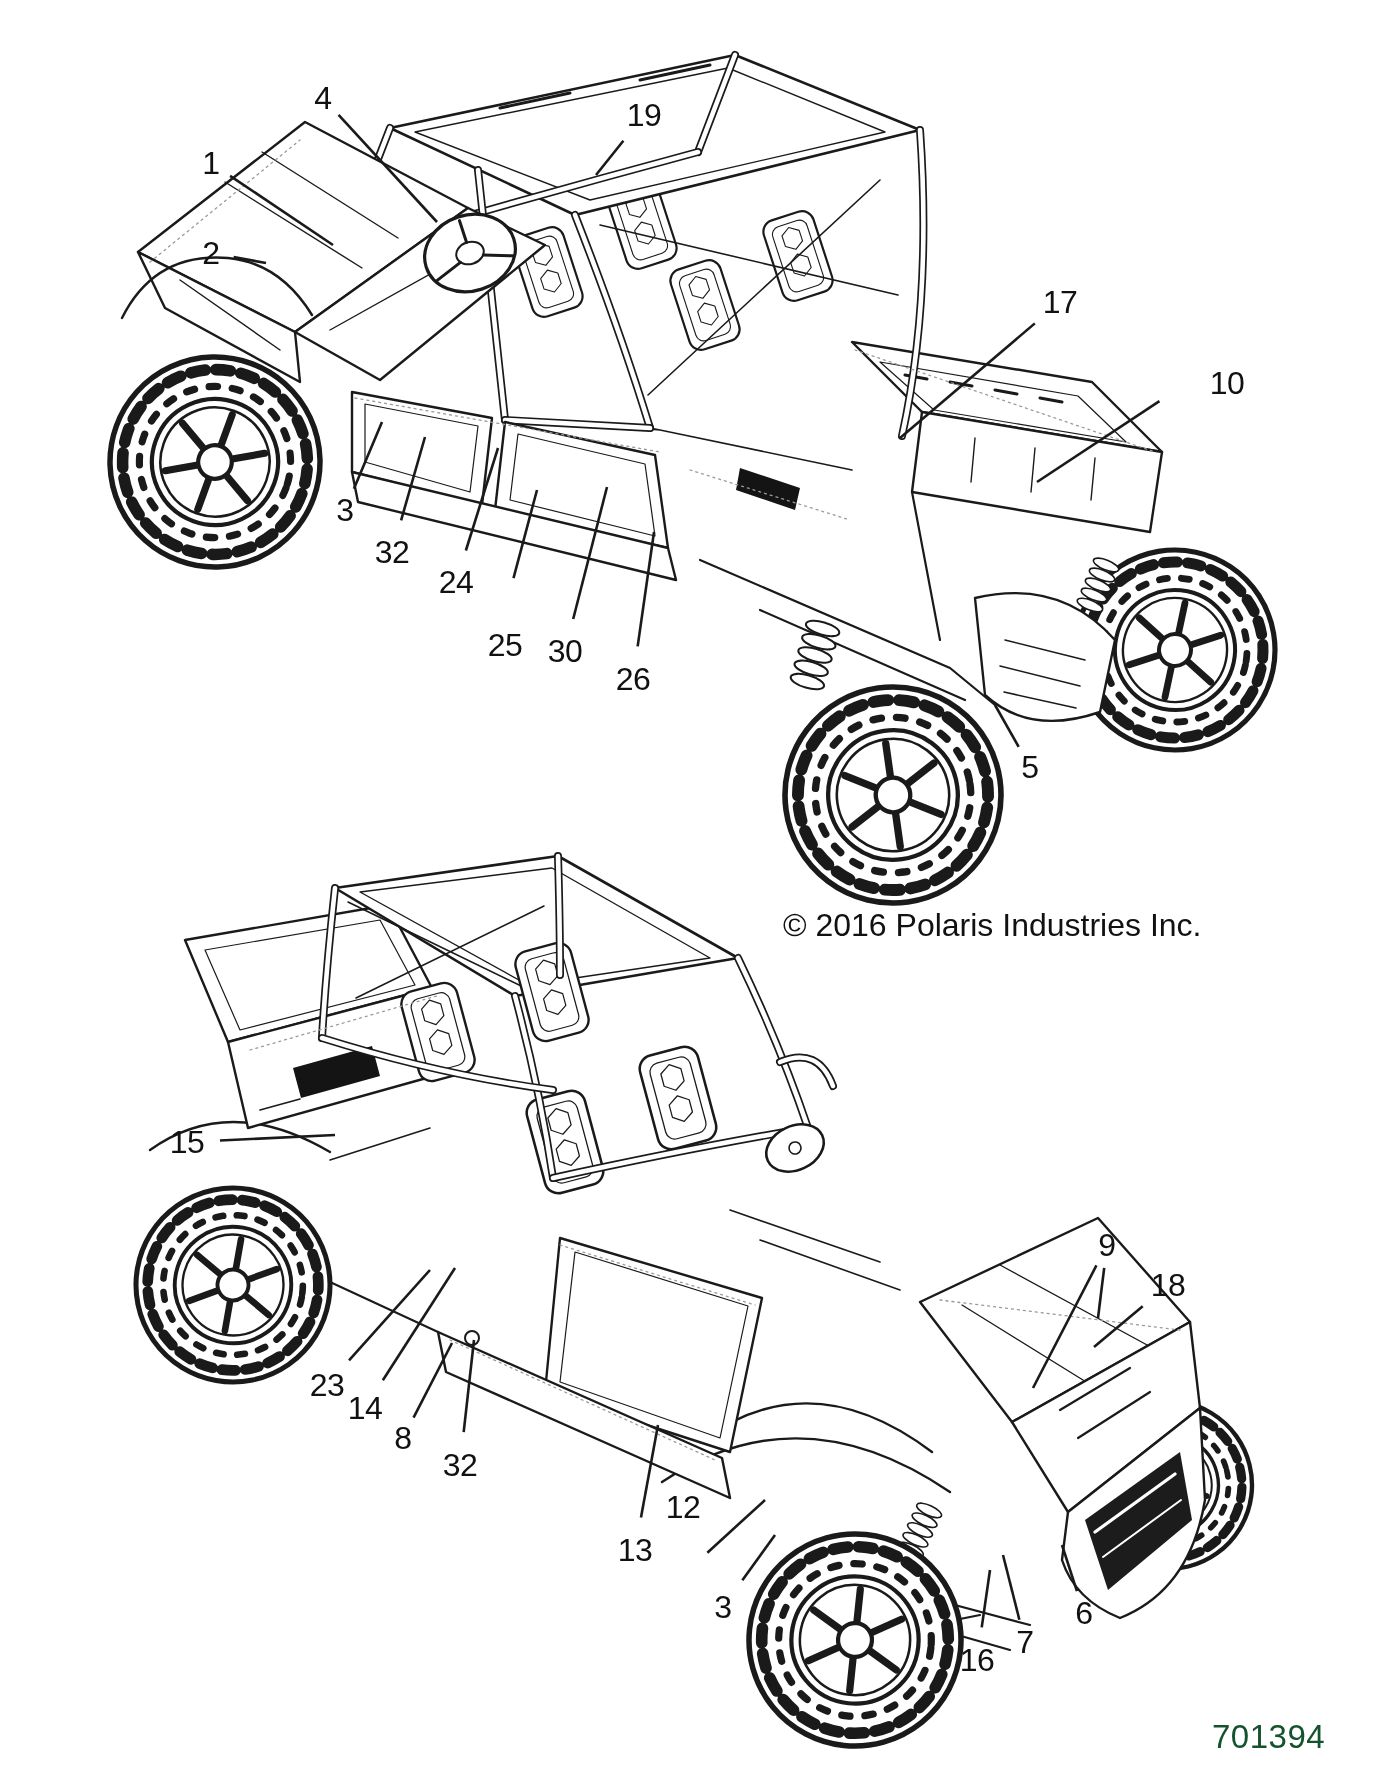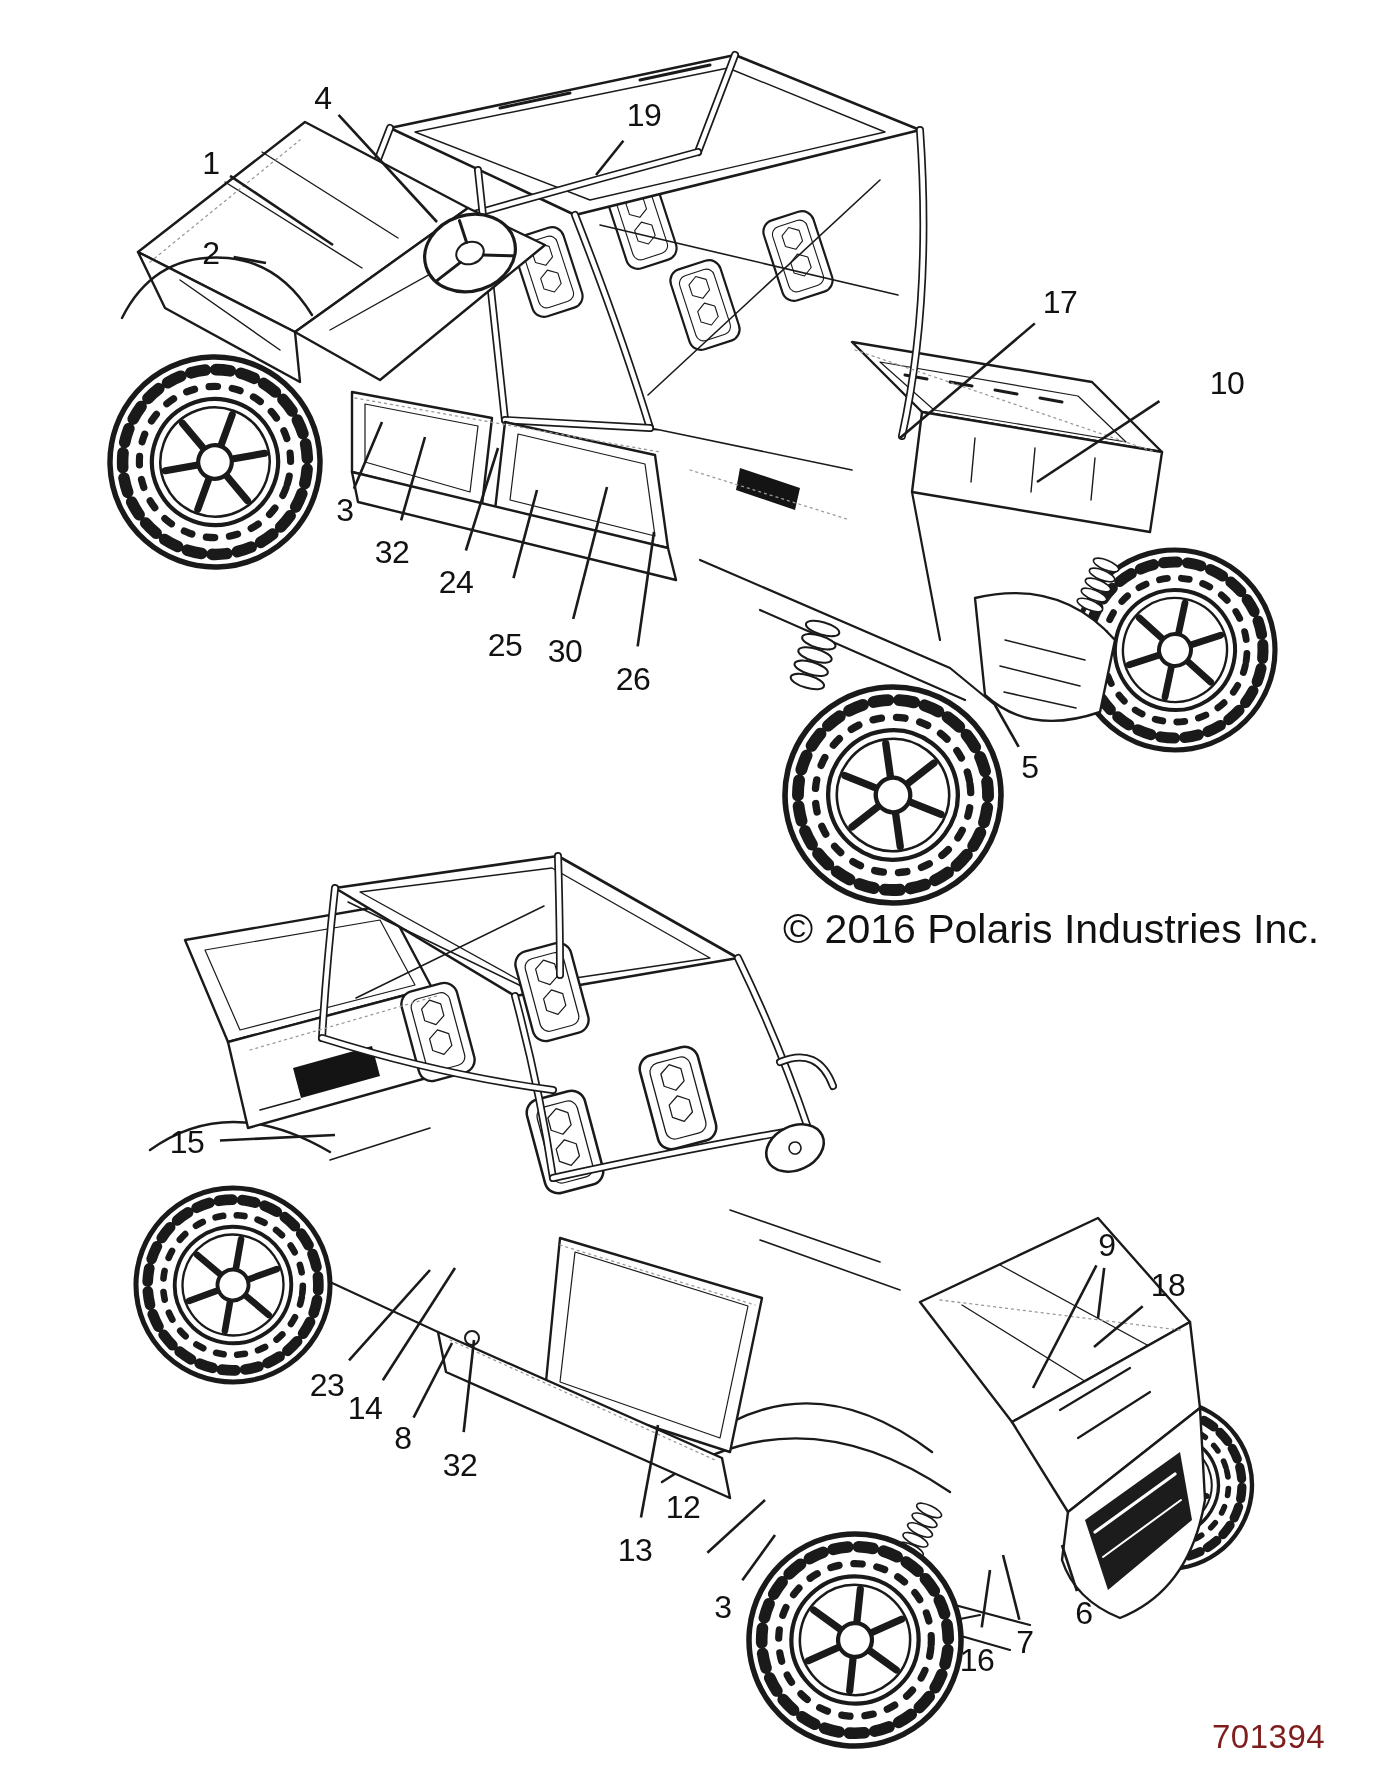--- a/index.html
+++ b/index.html
@@ -9,25 +9,25 @@
   }
   #art{position:absolute;left:0;top:0;}
   .callout{
     position:absolute;transform:translate(-50%,-50%);
     font-family:"Liberation Sans", sans-serif;
     font-size:32px;font-weight:400;color:#111;line-height:1;
     white-space:nowrap;letter-spacing:-0.5px;
   }
   .copyright{
     position:absolute;left:783px;top:909px;
-    font-size:41px;color:#111;line-height:1;white-space:nowrap;
+    font-size:32px;color:#111;line-height:1;white-space:nowrap;
   }
   .diagram-number{
     position:absolute;left:1212px;top:1720px;
-    font-size:33px;color:#7f1d1d;line-height:1;letter-spacing:0.5px;
+    font-size:33px;color:#14532d;line-height:1;letter-spacing:0.5px;
   }
   .ink{stroke:#1a1a1a;}
 </style>
 </head>
 <body>
 
 <div id="canvas">
 
 <svg id="art" width="1386" height="1782" viewBox="0 0 1386 1782">
   <defs>

